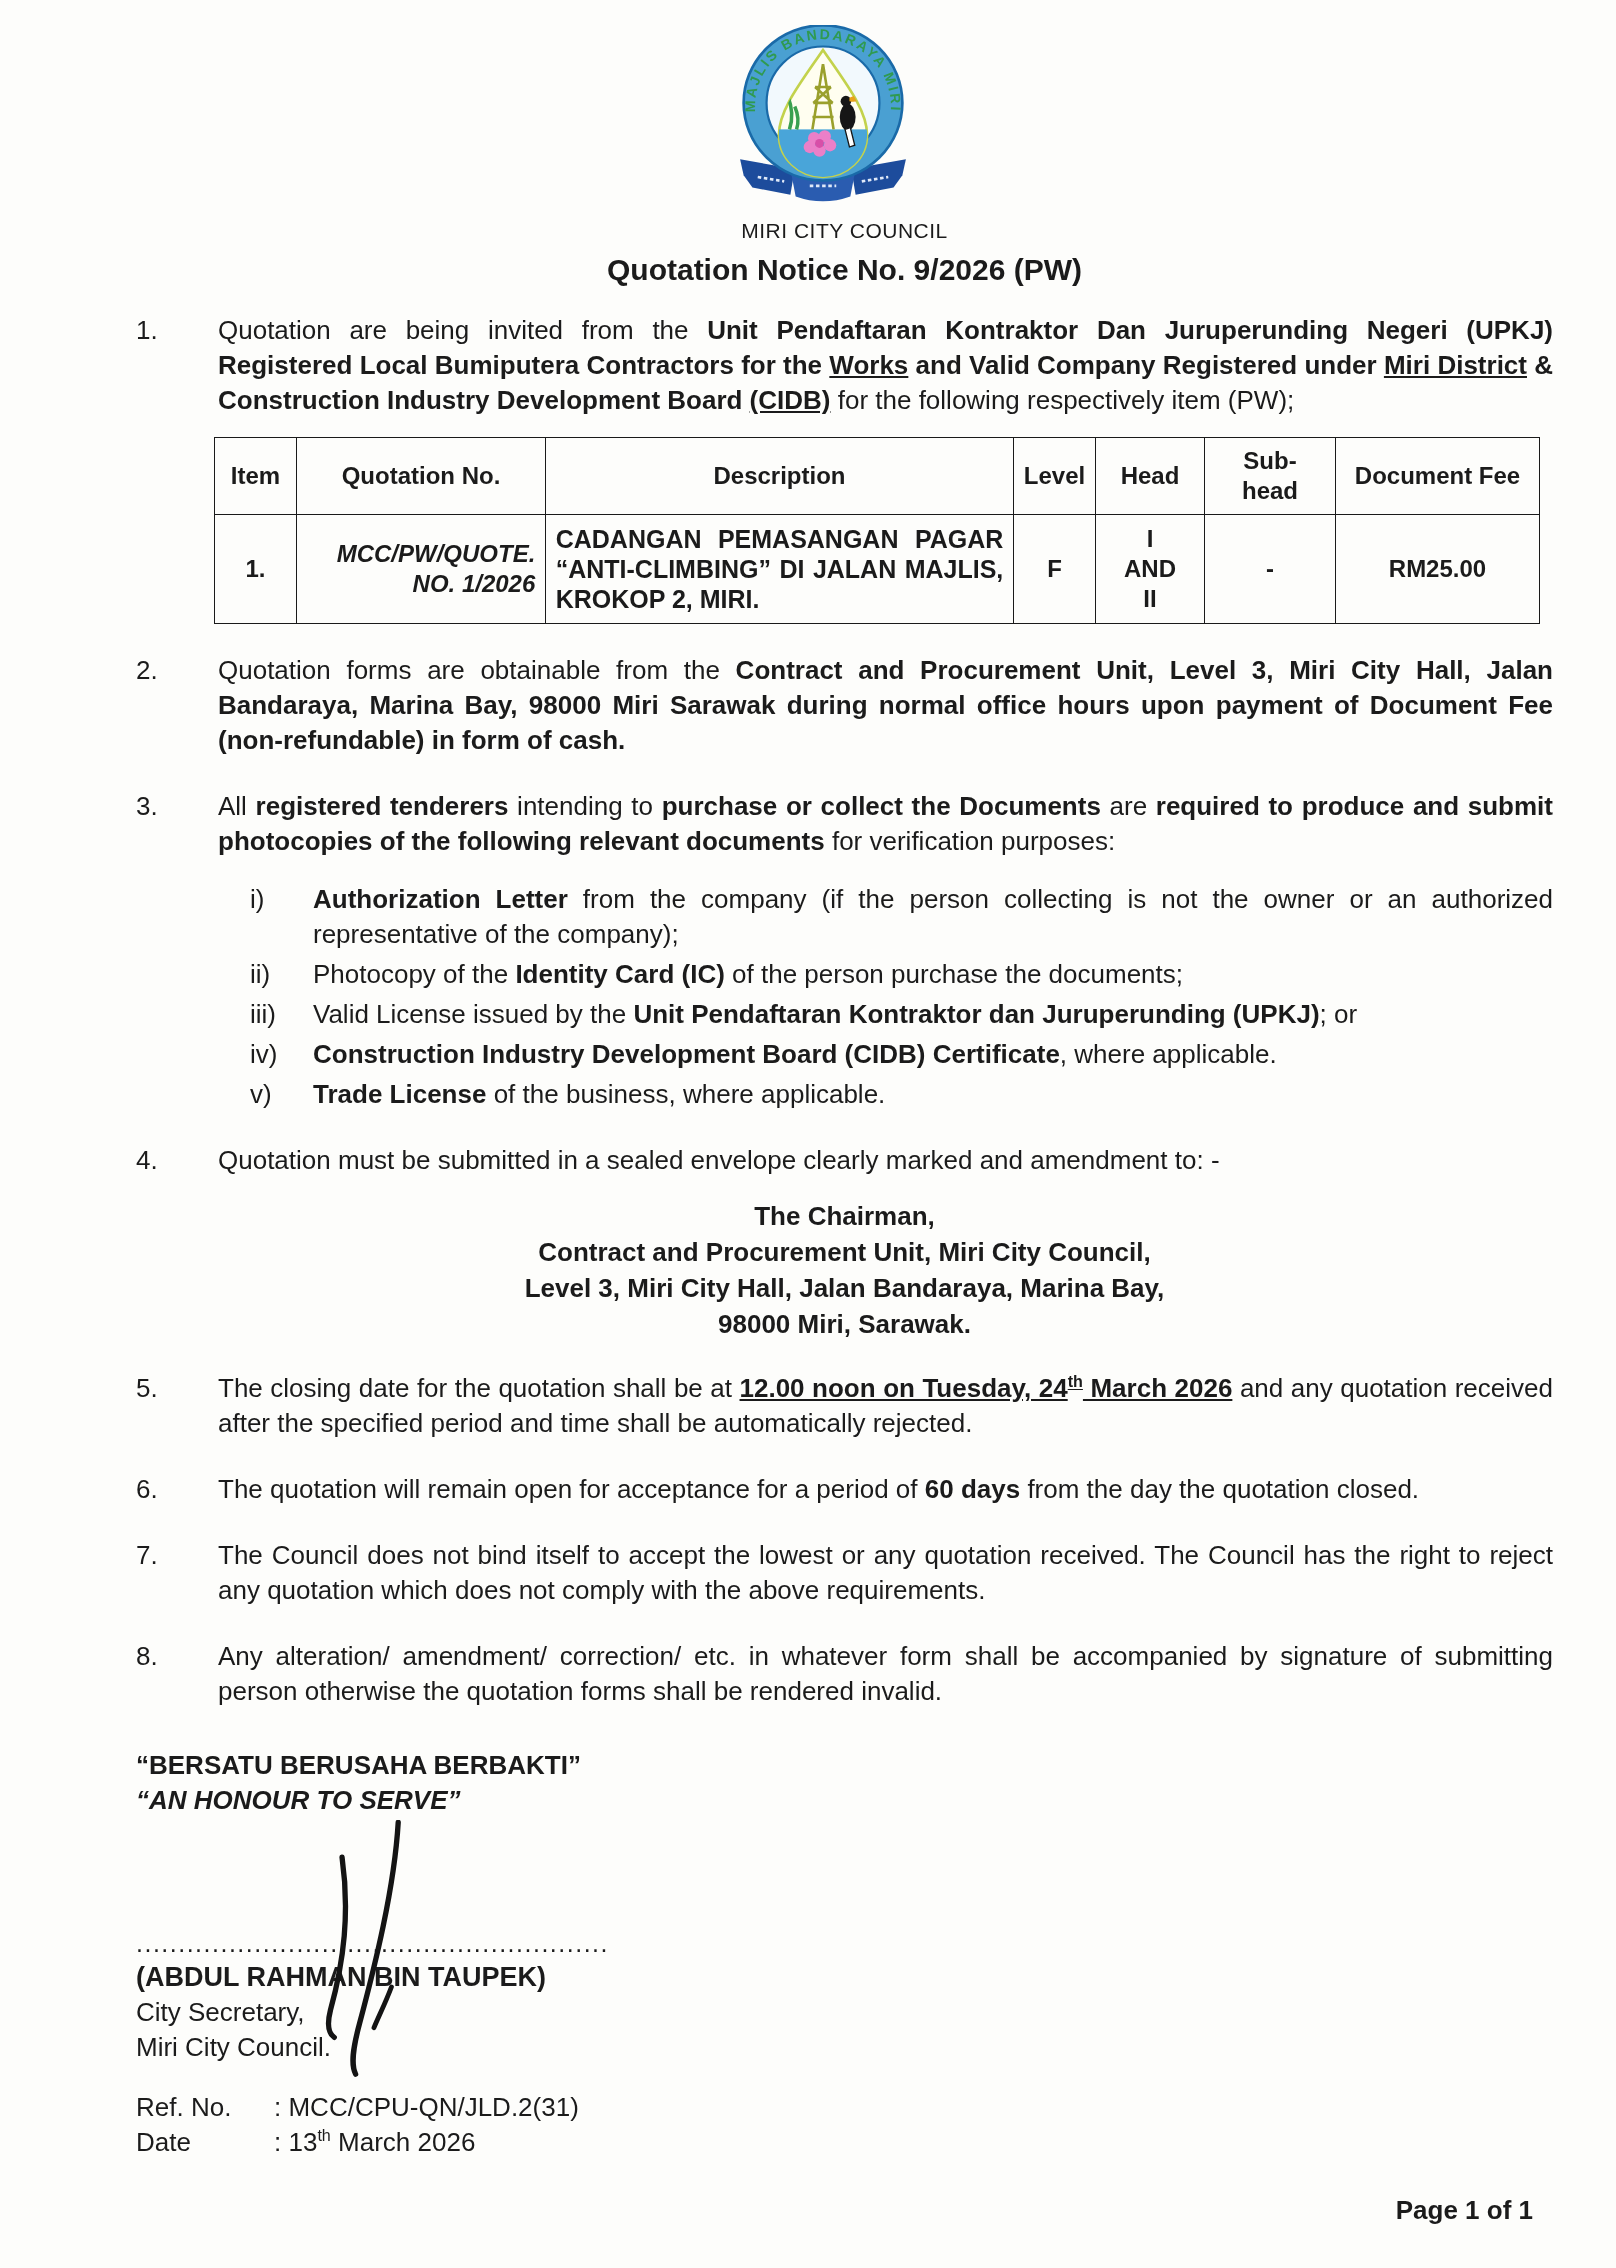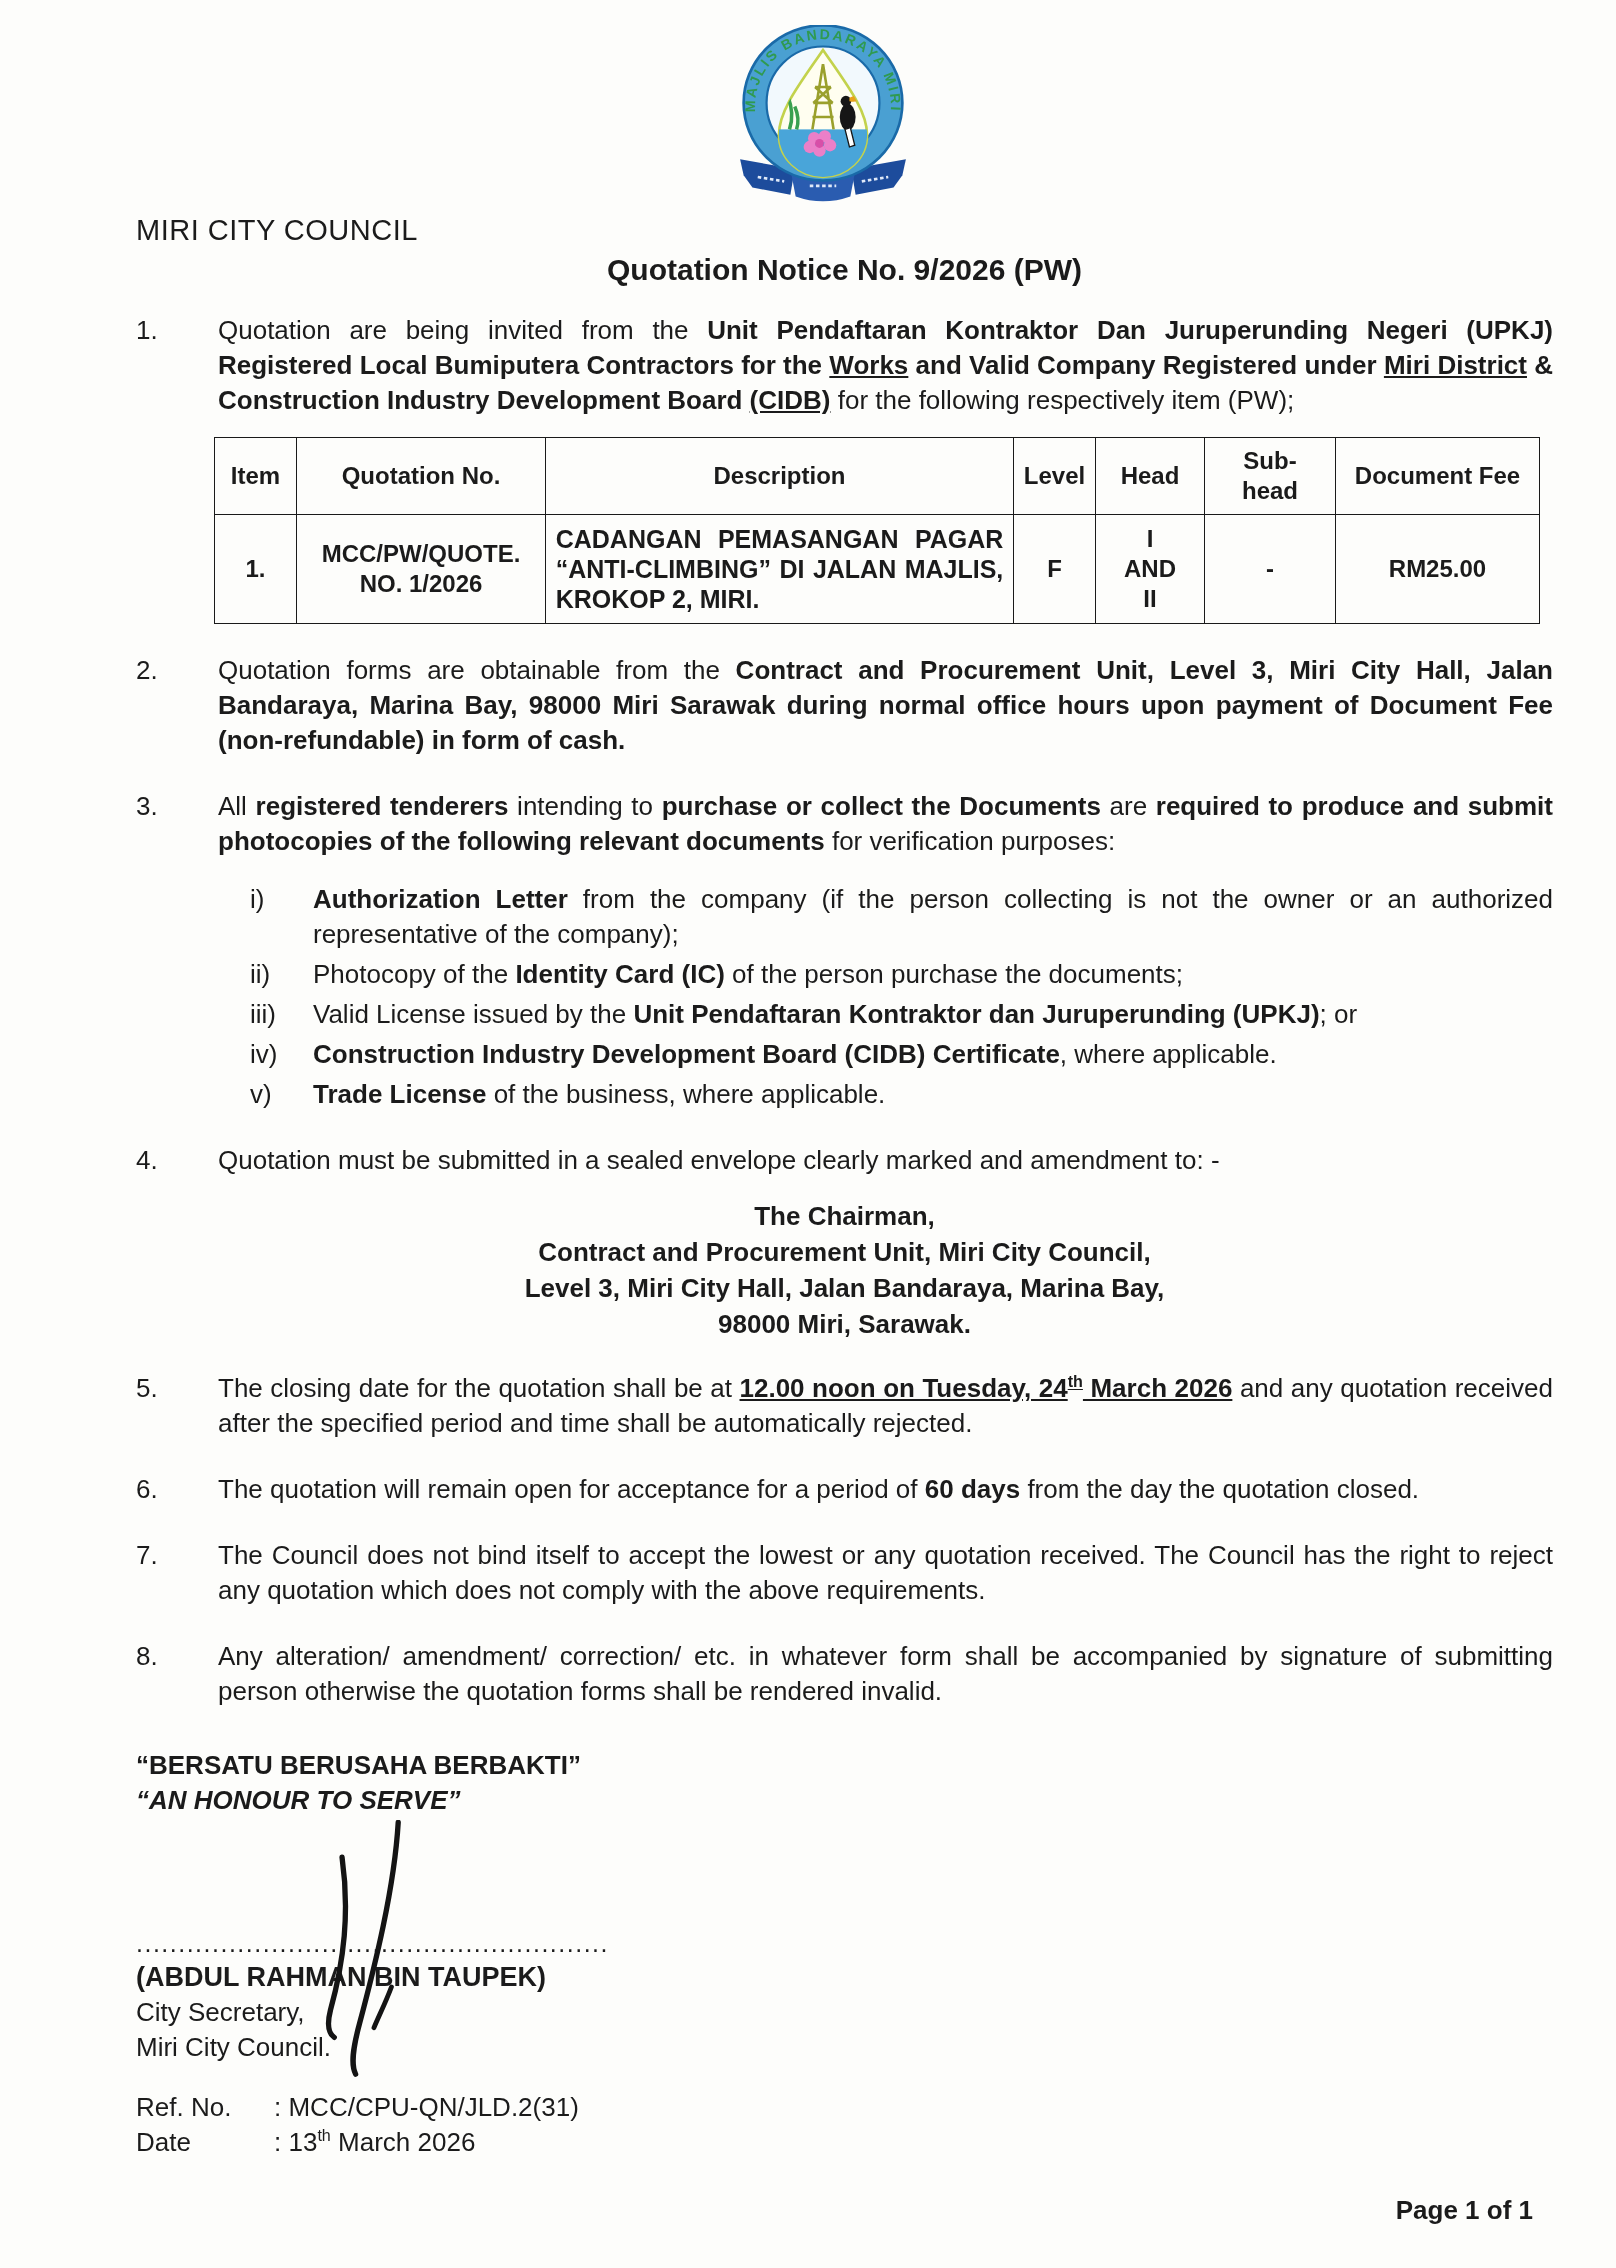--- a/index.html
+++ b/index.html
@@ -19,21 +19,21 @@
   .content{
     padding:25px 64px 0 136px;
     font-size:26px;
     line-height:35px;
   }
   .b{font-weight:bold;}
   .u{text-decoration:underline;}
   .sup{vertical-align:super;font-size:0.62em;line-height:0;}
 
   .logo-wrap{text-align:center;margin:0 -64px 0 -107px;}
-  .org-line{text-align:left;font-size:29px;letter-spacing:0.5px;margin-top:1.9px;}
+  .org-line{text-align:center;font-size:21px;letter-spacing:0.5px;margin-top:1.9px;}
   .title-line{text-align:center;font-size:30px;font-weight:bold;margin-top:3.9px;}
 
   .para{display:flex;margin-top:26px;}
   .para .num{flex:0 0 82px;}
   .para .ptext{flex:1;text-align:justify;}
 
   .doc-table{
     border-collapse:collapse;
     table-layout:fixed;
     width:1326px;
@@ -44,21 +44,21 @@
   .doc-table th,.doc-table td{
     border:1.9px solid #1a1a1a;
     vertical-align:middle;
     padding:5.8px 9.7px;
   }
   .doc-table th{font-weight:bold;text-align:center;height:64px;}
   .doc-table td{font-weight:bold;height:97px;}
   .td-center{text-align:center;}
   .pre{white-space:pre-line;}
   .td-desc{text-align:justify;font-size:25px;}
-  .td-quote{text-align:center;padding-left:12.6px;}
+  .td-quote{text-align:right;padding-left:12.6px;font-style:italic;}
 
   .sublist{margin-top:23px;}
   .subitem{display:flex;margin-top:4.9px;}
   .subitem .snum{flex:0 0 63px;margin-left:114px;}
   .subitem .stext{flex:1;text-align:justify;}
 
   .address{7text-align:center;margin-top:21.3px;text-align:center;font-weight:bold;}
   .address div{margin-top:1px;}
 
   .motto{margin-top:39px;font-weight:bold;}

